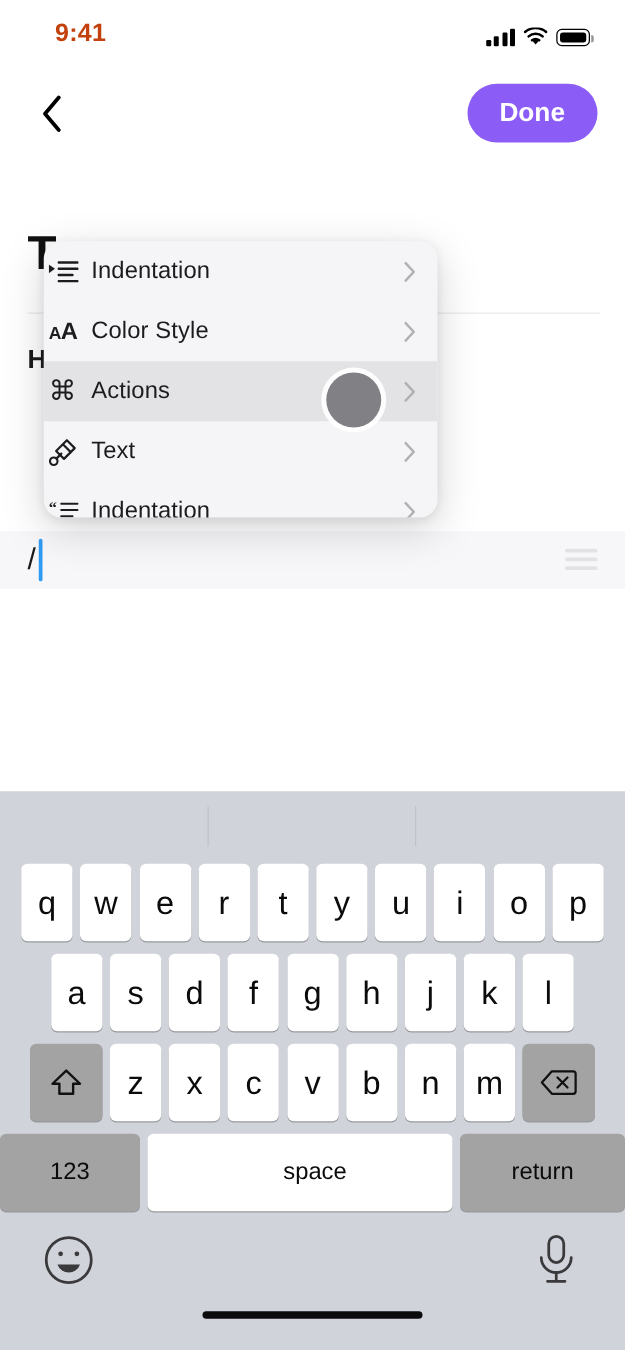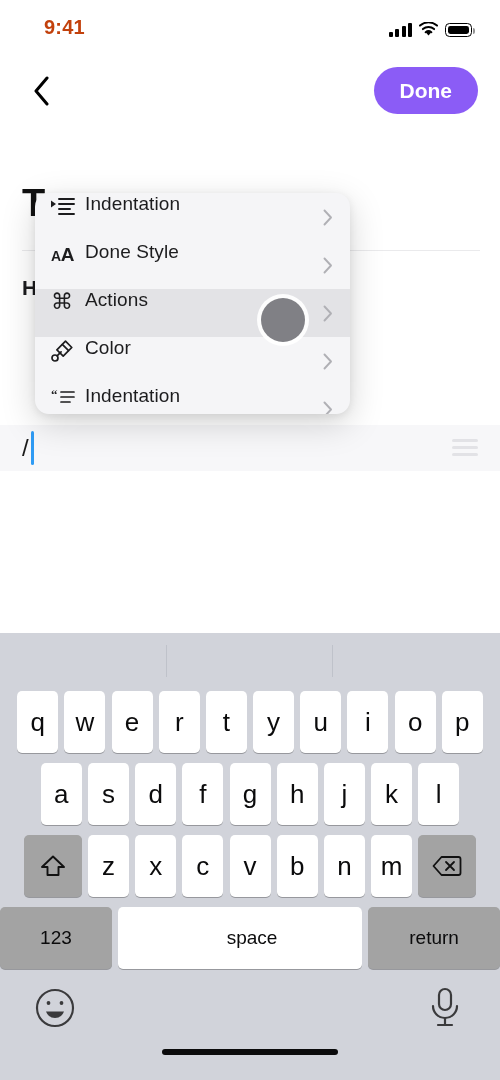--- a/index.html
+++ b/index.html
@@ -71,22 +71,22 @@
   .drag-handle { position:absolute; right:22px; top:14px; width:26px; height:18px; opacity:.33; }
   .drag-handle i { display:block; height:3px; background:#B9BAC0; border-radius:2px; margin-bottom:4px; }
 
   
   .menu {
     position:absolute; left:35px; top:193px; width:315px; height:221px;
     background:#F5F5F7; border-radius:14px; overflow:hidden;
     box-shadow:0 10px 34px rgba(0,0,0,.17), 0 2px 8px rgba(0,0,0,.08);
   }
   .menu-item {
-    position:relative; display:flex; 
-    height:48px; padding:0 13px 0 16px; cursor:pointer;
+    position:relative; display:flex; align-items:center;
+    height:48px; padding:0 13px 0 4px; cursor:pointer;
   }
   .menu-item.selected { background:#E3E3E6; }
   .mi-icon { width:34px; height:26px; display:flex; align-items:center; justify-content:flex-start; flex:none; color:#1c1c1e; }
   .mi-label { flex:1; font-size:19px; color:#1c1c1e; letter-spacing:.1px; }
   .mi-chev { width:18px; display:flex; align-items:center; justify-content:center; color:#B0B0B5; flex:none; }
   .aa-icon { font-weight:600; letter-spacing:-.5px; color:#1c1c1e; line-height:1; }
   .aa-icon .sm { font-size:14px; }
   .aa-icon .lg { font-size:19px; }
   .cmd-icon { font-size:22px; line-height:1; color:#1c1c1e; }
 
@@ -192,21 +192,21 @@
         <svg width="10" height="17" viewBox="0 0 10 17">
             <path d="M1.5 1.5L8 8.5l-6.5 7" stroke="#B0B0B5" stroke-width="1.9" fill="none" stroke-linecap="round" stroke-linejoin="round"></path>
           </svg>
       </span>
     </div>
 
     <div class="menu-item">
       <span class="mi-icon">
         <span class="aa-icon"><span class="sm">A</span><span class="lg">A</span></span>
       </span>
-      <span class="mi-label">Done Style</span>
+      <span class="mi-label">Color Style</span>
       <span class="mi-chev">
         <svg width="10" height="17" viewBox="0 0 10 17">
             <path d="M1.5 1.5L8 8.5l-6.5 7" stroke="#B0B0B5" stroke-width="1.9" fill="none" stroke-linecap="round" stroke-linejoin="round"></path>
           </svg>
       </span>
     </div>
 
     <div class="menu-item selected">
       <span class="mi-icon">
           <span class="cmd-icon">⌘</span>
@@ -221,21 +221,21 @@
 
     <div class="menu-item">
       <span class="mi-icon">
         <svg width="23" height="23" viewBox="0 0 23 23">
           <path d="M14.5 2.2l6.3 6.3-3.2 3.2-6.3-6.3z" stroke="#1c1c1e" stroke-width="1.7" fill="none" stroke-linejoin="round"></path>
           <path d="M11.3 5.4L5.9 10.8l6.3 6.3 5.4-5.4" stroke="#1c1c1e" stroke-width="1.7" fill="none" stroke-linejoin="round"></path>
           <circle cx="4" cy="19" r="3" stroke="#1c1c1e" stroke-width="1.7" fill="none"></circle>
           <path d="M6.1 16.9l4-4" stroke="#1c1c1e" stroke-width="1.7" stroke-linecap="round"></path>
         </svg>
       </span>
-      <span class="mi-label">Color</span>
+      <span class="mi-label">Text</span>
       <span class="mi-chev">
         <svg width="10" height="17" viewBox="0 0 10 17">
             <path d="M1.5 1.5L8 8.5l-6.5 7" stroke="#B0B0B5" stroke-width="1.9" fill="none" stroke-linecap="round" stroke-linejoin="round"></path>
           </svg>
       </span>
     </div>
 
     <div class="menu-item">
       <span class="mi-icon">
         <svg width="24" height="16" viewBox="0 0 24 16">

